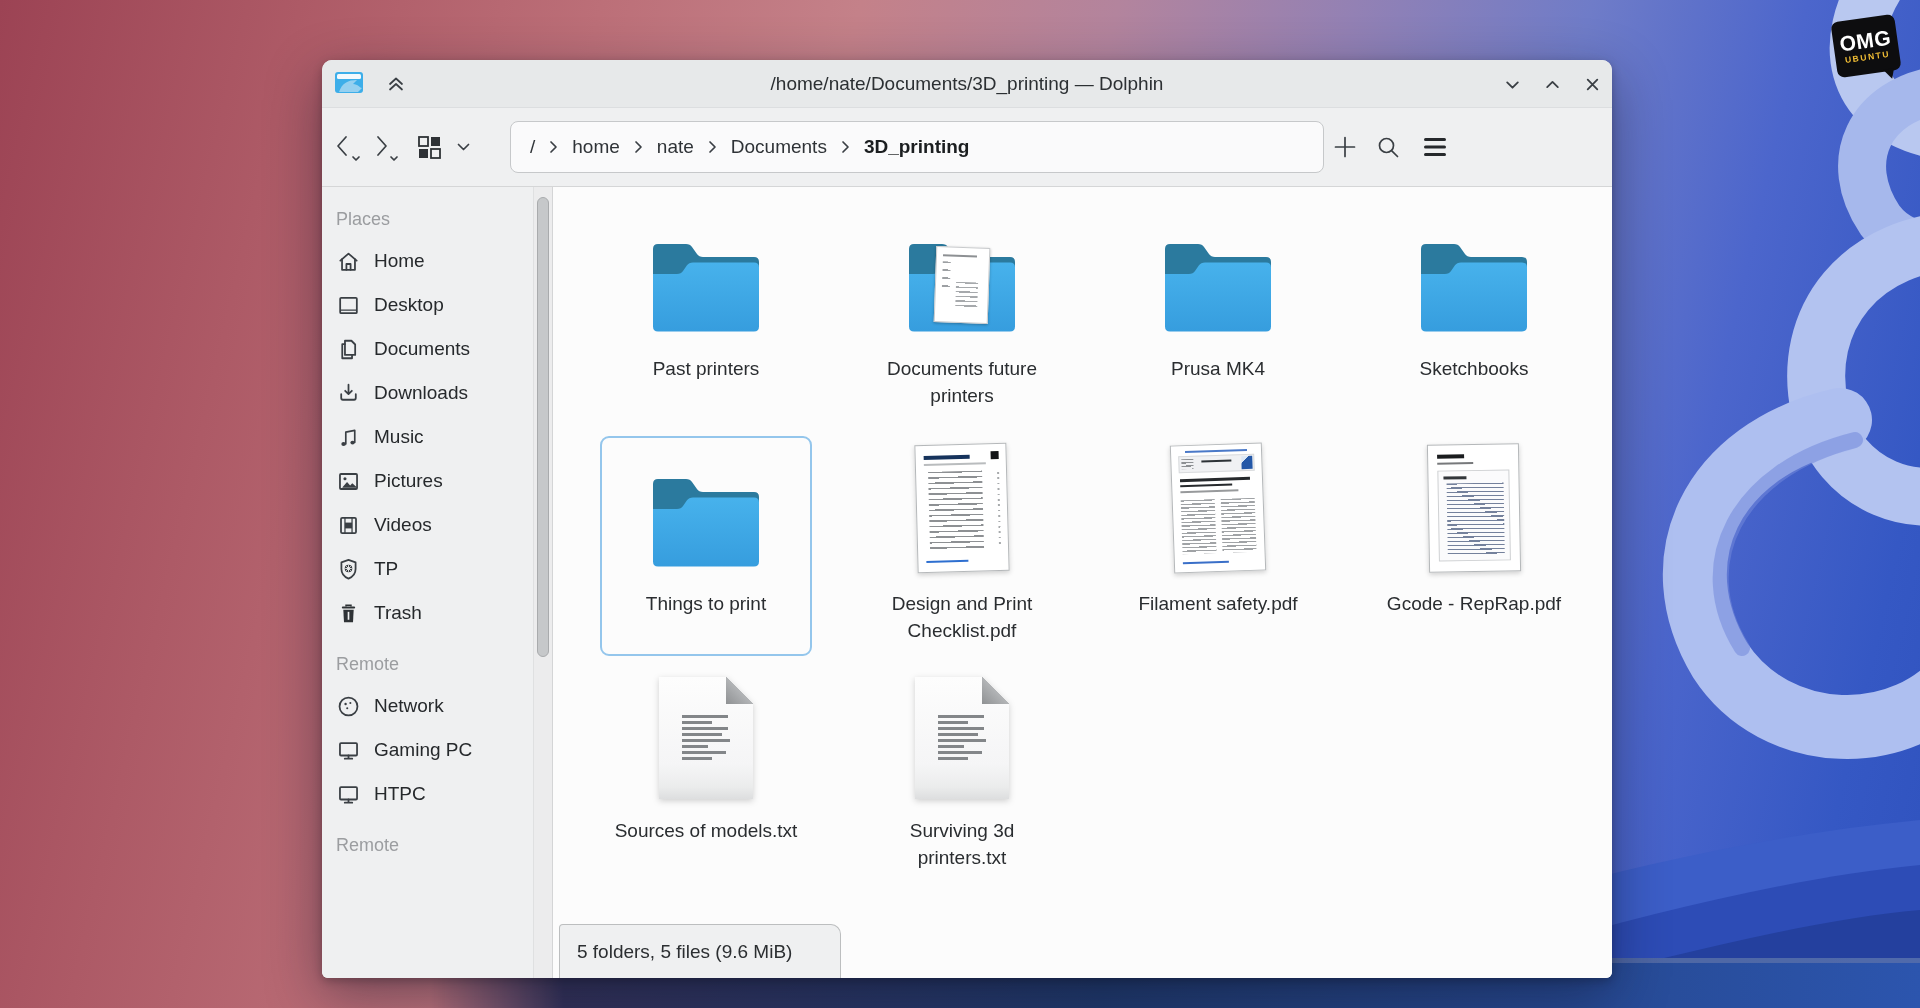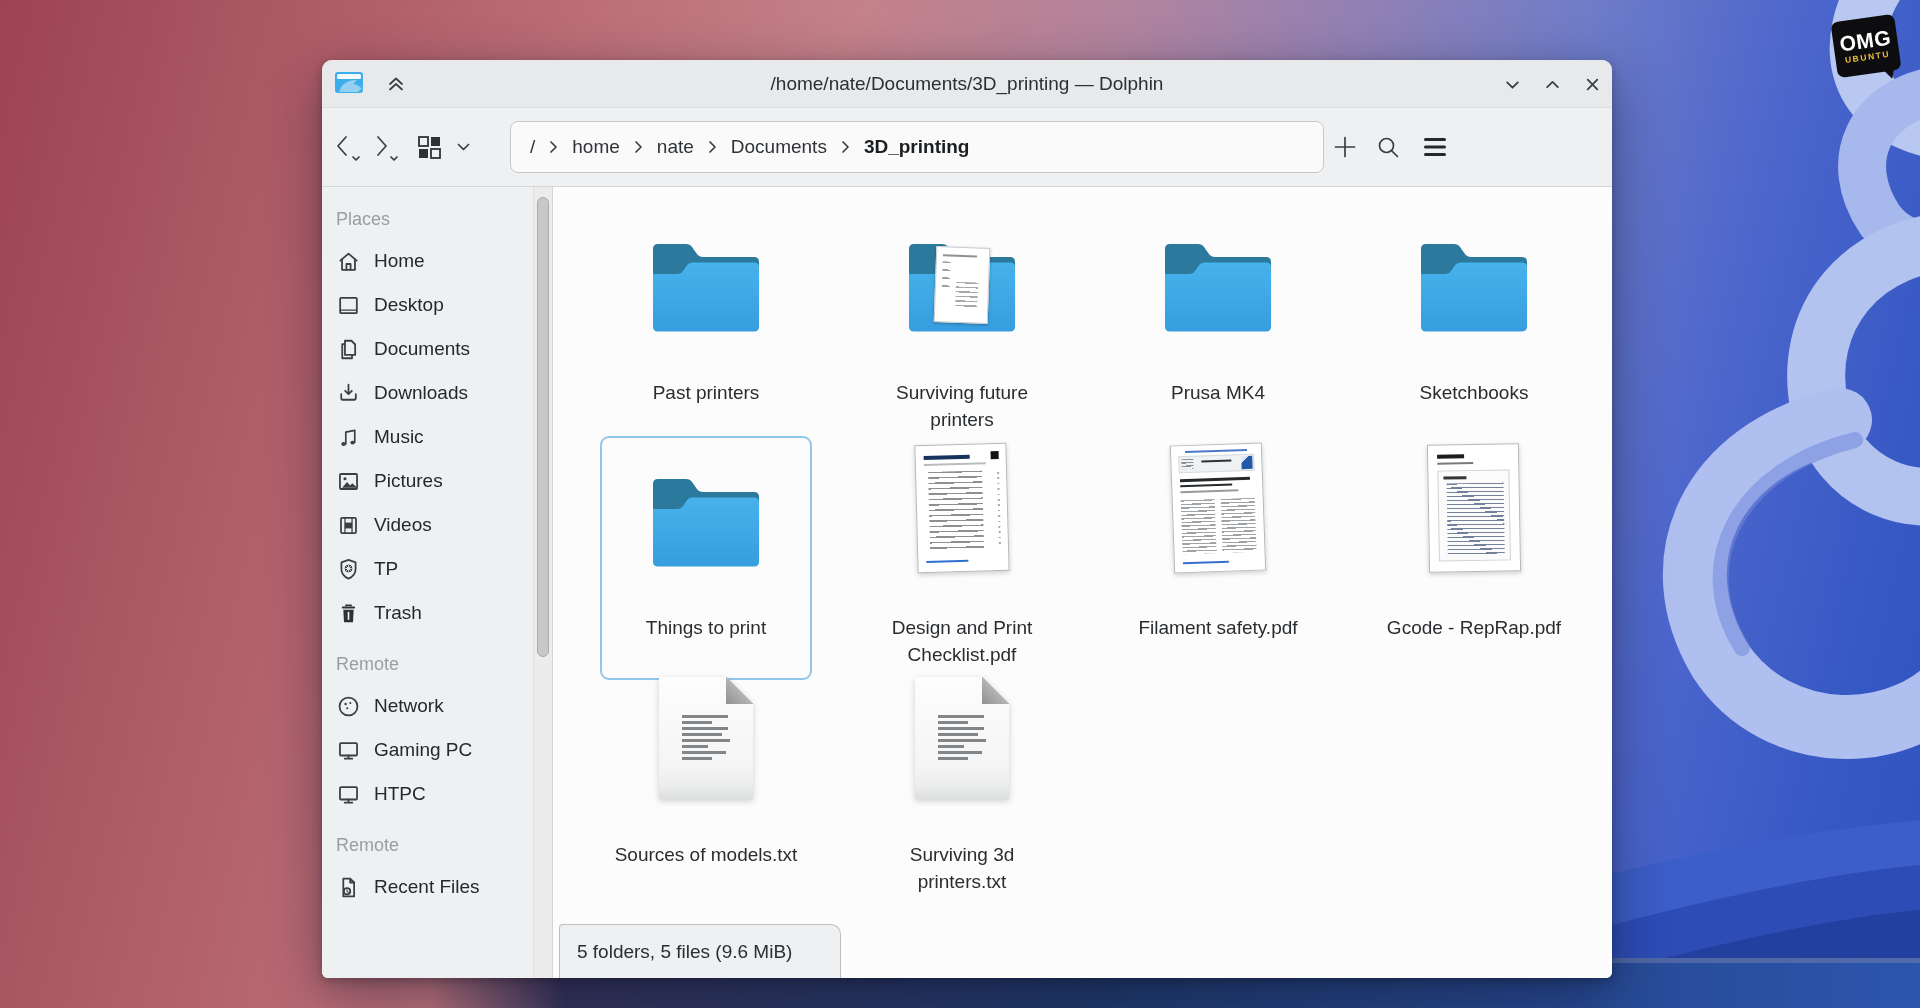--- a/index.html
+++ b/index.html
@@ -76,21 +76,21 @@
 
   .scrolltrack{ position:absolute; left:211px; top:0; bottom:0; width:19px; background:#ececed; border-left:1px solid #dfe0e1; }
   .scrollthumb{ position:absolute; left:3px; top:10px; width:12px; height:460px; background:#c6c8ca; border:1px solid #a9abad; border-radius:7px; }
 
   .mainview{ position:absolute; left:230px; top:0; right:0; bottom:0; background:#fcfcfc; border-left:1px solid #d4d5d6; }
 
   .row{ position:absolute; left:25px; display:flex; }
   .row.r1{ top:14px; } .row.r2{ top:249px; } .row.r3{ top:476px; }
   .cell{ width:256px; display:flex; justify-content:center; }
   .frame{ width:212px; border:2px solid transparent; border-radius:9px; padding:6px 0 10px;
-          display:flex; flex-direction:column; align-items:center;gap:24px; }
+          display:flex; flex-direction:column; align-items:center; }
   .cell.selected .frame{ border-color:#94c6ec; }
   .iconbox{ height:128px; display:flex; align-items:flex-end; justify-content:center; }
   .ilabel{ margin-top:18px; font-size:19px; line-height:27px; text-align:center; max-width:185px; color:#2a2d30; overflow-wrap:break-word;}
 
   .folder-svg{ width:122px; height:104px; display:block; }
 
   
   .doc{ position:relative; width:92px; height:128px; background:#ffffff; border:1px solid #b5b8ba; box-shadow:0 2px 5px rgba(0,0,0,.18);}
   .doc .b{ position:absolute; }
   .rot-a{ transform:rotate(-1.5deg);} .rot-b{ transform:rotate(-2deg);} .rot-c{ transform:rotate(-1deg);}
@@ -419,31 +419,20 @@
           <span class="sicon">
             <svg class="lineicon" viewBox="0 0 24 24">
                 <rect x="3.8" y="5" width="16.4" height="11.8" rx="1"></rect>
                 <path d="M12 16.8v3M8.4 19.8h7.2"></path>
               </svg>
           </span>
           <span>HTPC</span>
         </div>
 
         <div class="side-header mt">Remote</div>
-        <div class="side-item">
-          <span class="sicon">
-            <svg class="lineicon" viewBox="0 0 24 24">
-                <path d="M7 3.4h6.6l3.8 3.8V20.6H7Z"></path>
-                <path d="M13.6 3.4v3.8h3.8"></path>
-                <circle cx="10.6" cy="15.6" r="3.1"></circle>
-                <path d="M10.6 14.2v1.6l1.2.8" stroke-width="1"></path>
-              </svg>
-          </span>
-          <span>Recent Files</span>
-        </div>
       </aside>
 
       <div class="scrolltrack">
         <div class="scrollthumb"></div>
       </div>
 
       <div class="mainview">
 
         <div class="row r1">
           <div class="cell">
@@ -465,21 +454,21 @@
                       <path d="M8 16q0-5 5-5h28q4 0 6.2 3.2l4.6 6.6q2.2 3.2 6.2 3.2h51q5 0 5 5v28H8Z" fill="#2b7a9e"></path>
                       <path d="M8 41h24q4 0 6.2-3.2l3.6-5.2q2.2-3.2 6.2-3.2h61q5 0 5 5v59q0 5-5 5H13q-5 0-5-5Z" fill="url(#ffg)"></path>
                     </svg>
                   <div class="sheet">
                       <div class="s1"></div>
                       <div class="s2"></div>
                       <div class="s3"></div>
                     </div>
                 </div>
               </div>
-              <div class="ilabel">Surviving future printers</div>
+              <div class="ilabel">Documents future printers</div>
             </div>
           </div>
           <div class="cell">
             <div class="frame">
               <div class="iconbox">
                 <svg class="folder-svg" viewBox="0 0 122 104">
                     <path d="M8 16q0-5 5-5h28q4 0 6.2 3.2l4.6 6.6q2.2 3.2 6.2 3.2h51q5 0 5 5v28H8Z" fill="#2b7a9e"></path>
                     <path d="M8 41h24q4 0 6.2-3.2l3.6-5.2q2.2-3.2 6.2-3.2h61q5 0 5 5v59q0 5-5 5H13q-5 0-5-5Z" fill="url(#ffg)"></path>
                   </svg>
               </div>

